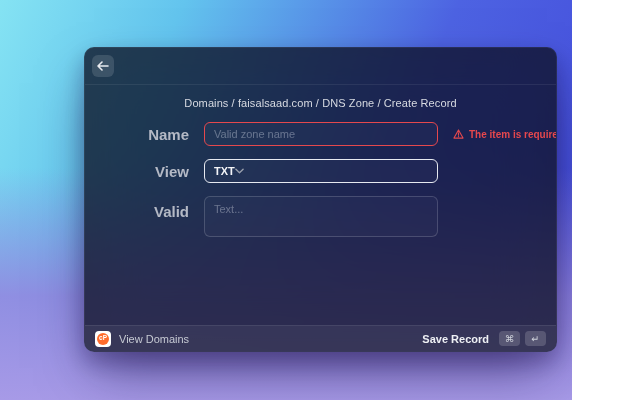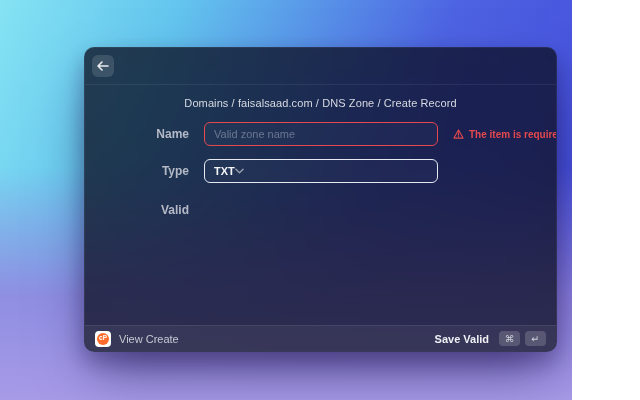--- a/index.html
+++ b/index.html
@@ -36,21 +36,21 @@
     margin-top: 12px; text-align: center;
     font-size: 11px; line-height: 13px; color: #d7dae1; letter-spacing: .1px;
   }
   .form { margin-top: 12px; }
   .row {
     display: grid; grid-template-columns: 104px 234px 1fr;
     column-gap: 15px; align-items: center; margin-bottom: 13px;
   }
   .row.row-top { align-items: flex-start; }
   .lbl {
-    text-align: right; font-size: 12px; font-weight: 600; color: #b4b9c5;
+    text-align: right; font-size: 15px; font-weight: 600; color: #b4b9c5;
   }
   .row-top .lbl { padding-top: 7px; }
   .field {
     box-sizing: border-box; width: 234px; height: 24px;
     background: rgba(255,255,255,0.025);
     border: 1px solid rgba(255,255,255,0.17);
     border-radius: 6px; padding: 0 9px;
     color: #f3f4f7; font-size: 11px; font-weight: 600;
     font-family: Liberation Sans, sans-serif; outline: none;
   }
@@ -122,47 +122,48 @@
               <line x1="12" y1="8.5" x2="12" y2="13.5" stroke="#E5484D" stroke-width="2.4" stroke-linecap="round"></line>
               <circle cx="12" cy="16.8" r="1.4" fill="#E5484D"></circle>
             </svg>
           </span>
           <span>The item is required</span>
         </div>
       </div>
 
 
       <div class="row">
-        <label class="lbl">Type</label>
+        <label class="lbl">View</label>
         <div class="field select-field">
           <span>TXT</span>
           <span style="display:inline-flex;">
             <svg width="9" height="6" viewBox="0 0 10 6">
               <path d="M1 1 L5 5 L9 1" stroke="#9aa0ad" stroke-width="1.5" fill="none" stroke-linecap="round" stroke-linejoin="round"></path>
             </svg>
           </span>
         </div>
         <div></div>
       </div>
 
       <div class="row row-top">
         <label class="lbl">Valid</label>
+        <textarea class="field" placeholder="Text..." style=""></textarea>
         <div></div>
       </div>
 
     </div>
 
     <div class="modal-footer">
       <div class="footer-left">
         <span class="cp-badge">
           <span class="cp-circle">cP</span>
         </span>
-        <span class="footer-label">View Create</span>
+        <span class="footer-label">View Domains</span>
       </div>
       <div class="footer-right">
-        <span class="save-label">Save Valid</span>
+        <span class="save-label">Save Record</span>
         <span class="key">⌘</span>
         <span class="key">↵</span>
       </div>
     </div>
 
   </div>
 </div>
 
 </body></html>

